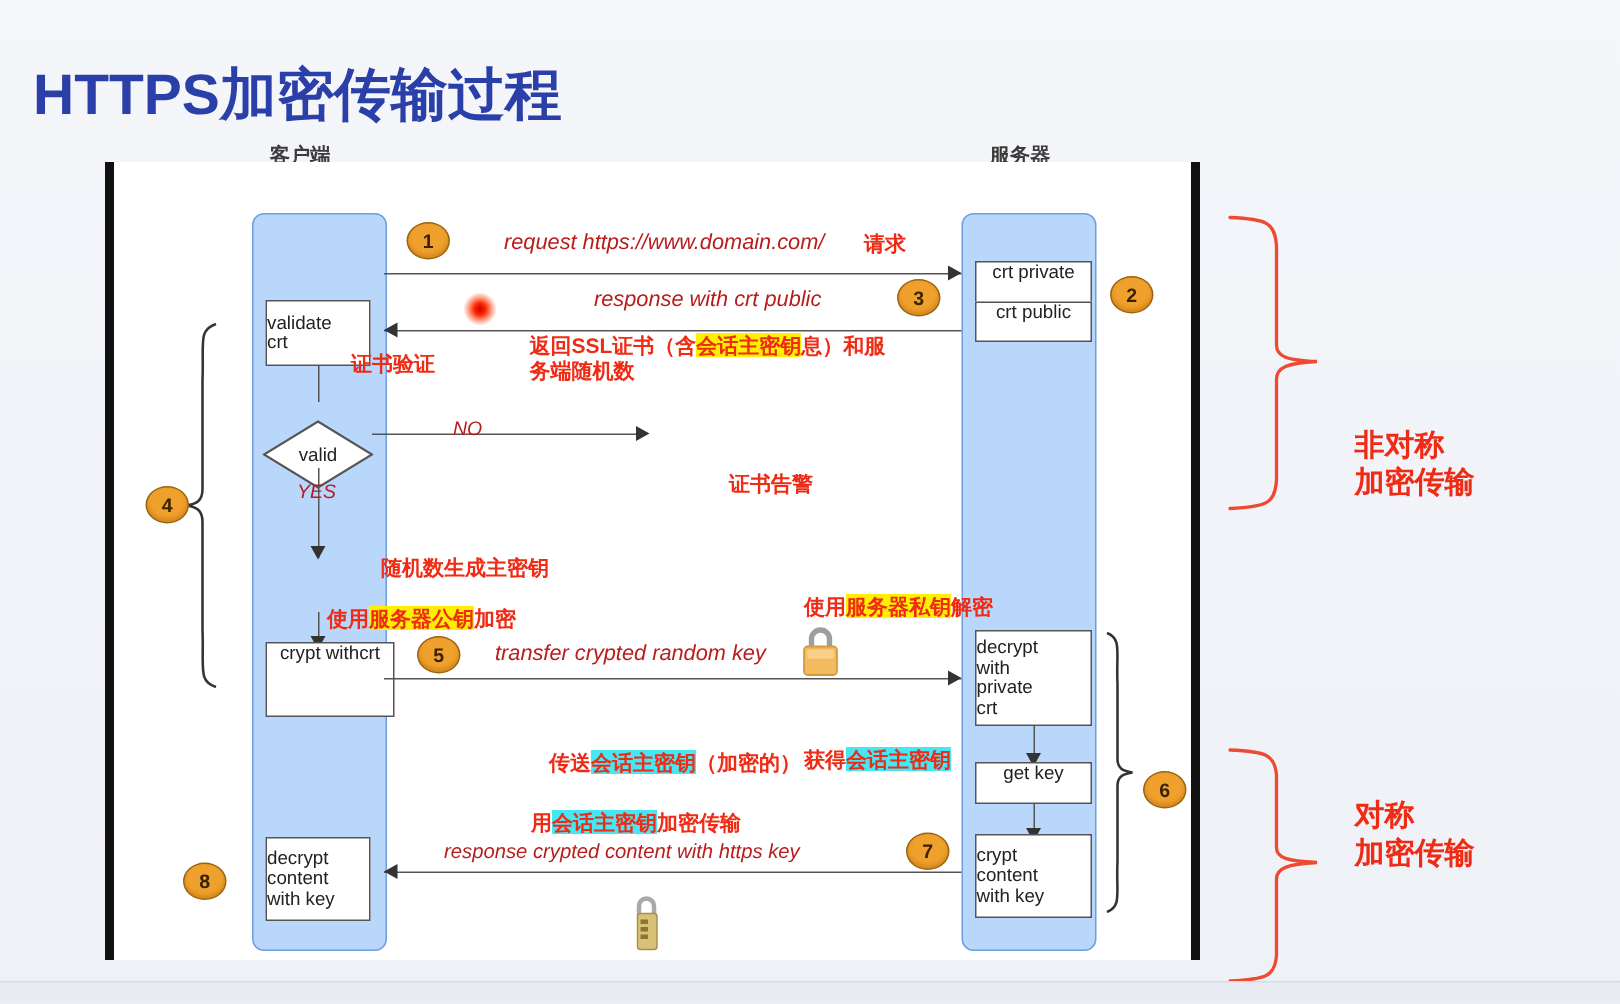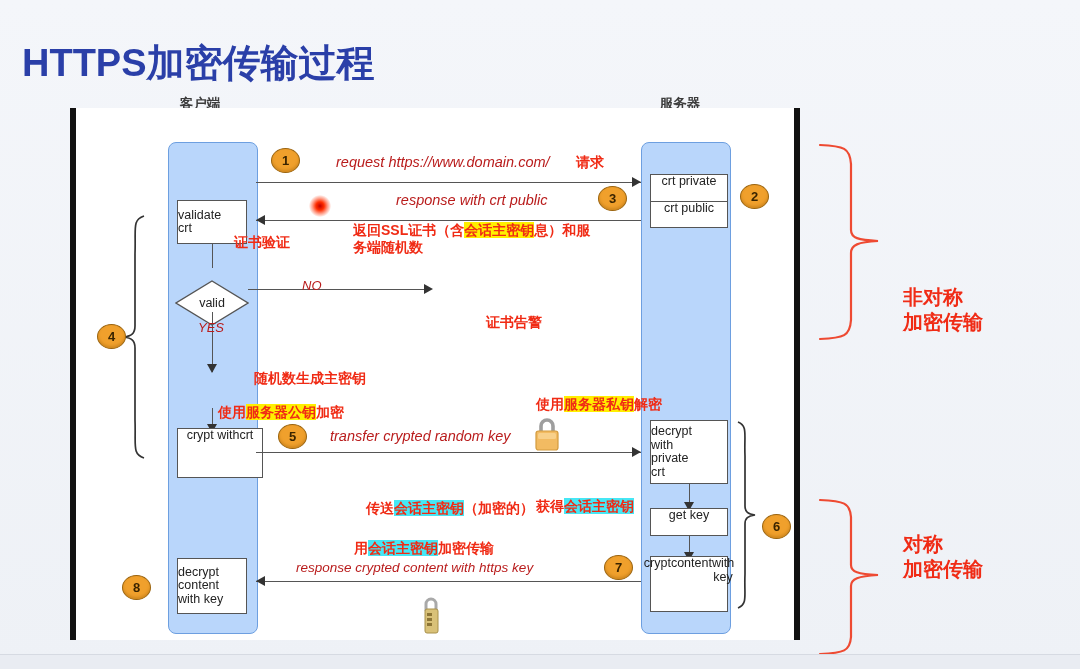--- a/index.html
+++ b/index.html
@@ -150,21 +150,21 @@
     <div class="vline" style="left:613px;top:376px;height:24px;"></div>
     <div class="arrowD" style="left:608px;top:394px;"></div>
 
     <div class="box" style="left:574px;top:400px;width:78px;height:28px;">
       <span>get key</span>
     </div>
 
     <div class="vline" style="left:613px;top:428px;height:22px;"></div>
     <div class="arrowD" style="left:608px;top:444px;"></div>
 
-    <div class="box" style="left:574px;top:448px;width:78px;height:56px;flex-direction:row;">
+    <div class="box" style="left:574px;top:448px;width:78px;height:56px;flex-direction:column;">
       <span>crypt</span>
       <span>content</span>
       <span>with key</span>
     </div>
 
     <div class="hline" style="left:180px;top:74px;width:385px;"></div>
     <div class="arrowR" style="left:556px;top:69px;"></div>
     <div class="lbl" style="left:260px;top:46px;">request https://www.domain.com/</div>
     <div class="red" style="left:500px;top:46px;">请求</div>
 

